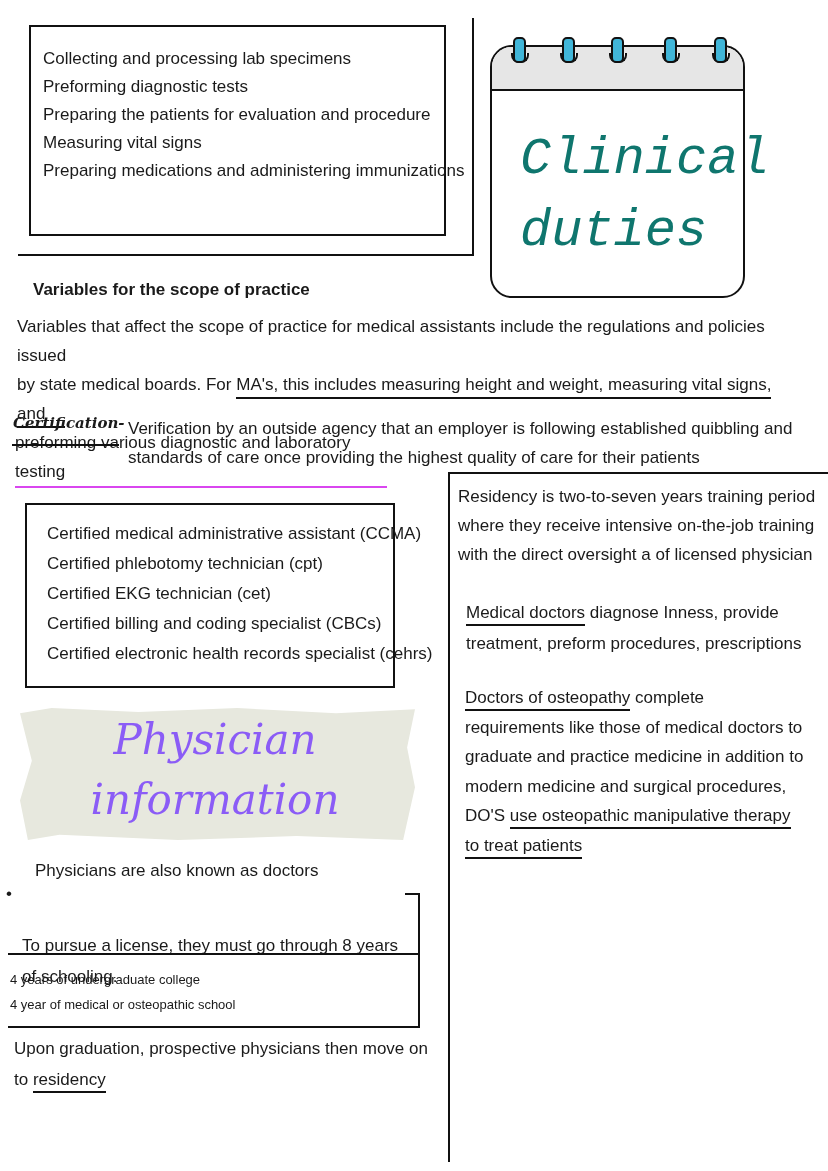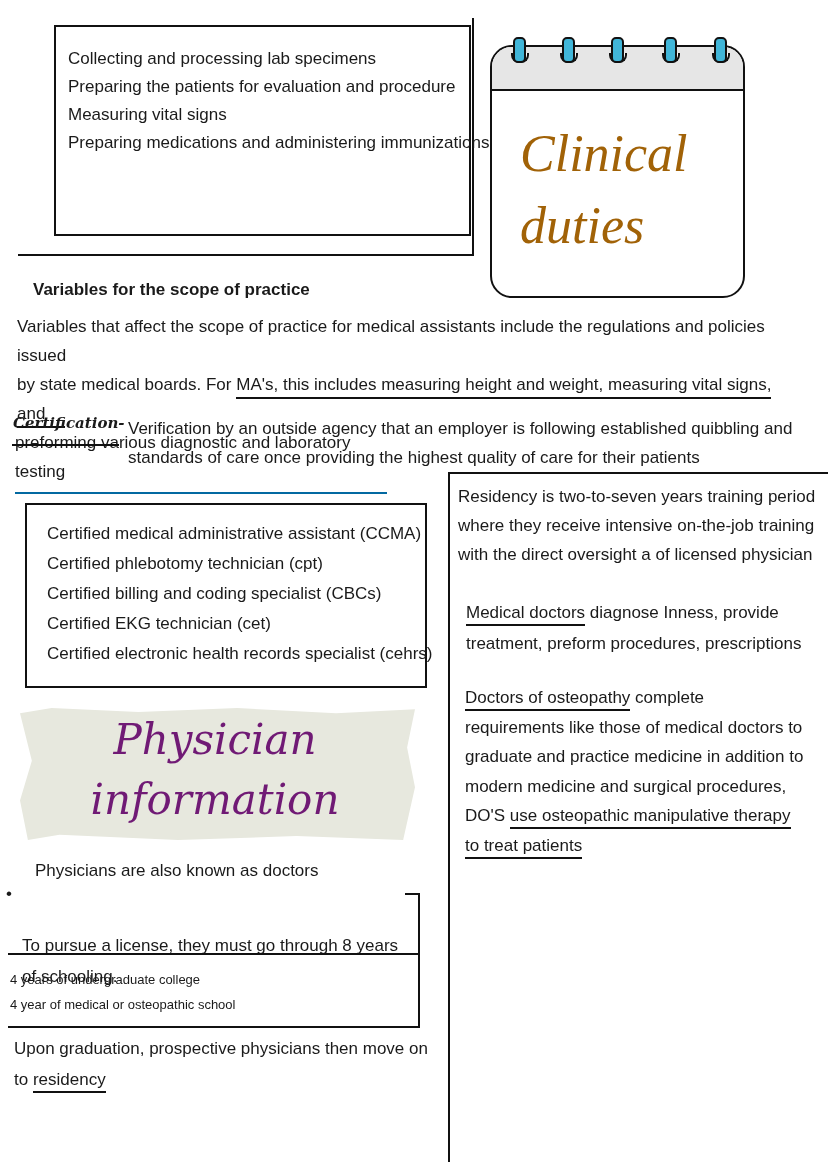--- a/index.html
+++ b/index.html
@@ -4,70 +4,71 @@
 <style>
   html, body { margin:0; padding:0; background:#ffffff; }
   body { width:828px; height:1171px; position:relative; overflow:hidden;
          font-family:"Liberation Sans", sans-serif; color:#1a1a1a; }
   .abs { position:absolute; }
   .line-h { position:absolute; background:#111; height:2px; }
   .line-v { position:absolute; background:#111; width:2px; }
   .boxed { position:absolute; border:2px solid #111; box-sizing:border-box; }
 
   
-  #duties-box { left:29px; top:25px; width:417px; height:211px;margin-left:25px; }
+  #duties-box { left:29px; top:25px; width:417px; height:211px; }
   #duties-box ul { list-style:none; margin:0; padding:0; position:absolute; left:12px; top:18px; }
   #duties-box li { font-size:17px; line-height:28px; white-space:nowrap; }
 
   
   #calendar { left:490px; top:45px; width:255px; height:253px; border:2px solid #111; border-radius:22px; box-sizing:border-box; overflow:hidden; background:#fff; }
   #calendar .top { position:absolute; left:0; top:0; right:0; height:42px; background:#e6e6e6; border-bottom:2px solid #111; }
   .ring { position:absolute; top:37px; width:9px; height:22px; background:#41b6d9; border:2px solid #111; border-radius:5px; }
   .ring-hole { position:absolute; top:53px; width:14px; height:8px; border:2px solid #111; border-top:none; border-radius:0 0 8px 8px; background:#fff; }
-  #calendar-title { position:absolute; left:520px; top:118px; width:230px; font-family:Liberation Serif, serif; font-style:italic; font-size:52px; line-height:72px; color:#a16207; }
+  #calendar-title { position:absolute; left:520px; top:124px; width:230px; font-family:Liberation Mono, monospace; font-style:italic; font-size:52px; line-height:72px; color:#0f766e; }
 
   
   #scope-heading { left:33px; top:280px; font-weight:bold; font-size:17px; }
   #scope-para { left:17px; top:312px; width:790px; font-size:17px; line-height:29px; }
 
   
   #cert-term { left:13px; top:414px; font-family:"DejaVu Serif", serif; font-style:italic; font-weight:bold; font-size:15px;text-align:center; }
   #cert-def { left:128px; top:414px; width:680px; font-size:17px; line-height:29px; }
 
   
-  #certs-box { left:25px; top:503px; width:402px; height:185px; }
+  #certs-box { left:25px; top:503px; width:370px; height:185px; }
   #certs-box ul { list-style:none; margin:0; padding:0; position:absolute; left:20px; top:14px; }
   #certs-box li { font-size:17px; line-height:30px; white-space:nowrap; }
 
   
   #residency-para { left:458px; top:482px; width:360px; font-size:17px; line-height:29px; }
   #md-para { left:466px; top:597px; width:340px; font-size:17px; line-height:31px; }
   #do-para { left:465px; top:683px; width:340px; font-size:17px; line-height:29.5px; }
 
   
   #tape { left:20px; top:708px; width:395px; height:132px; background:#e7e8de;
           clip-path:polygon(0 4%,8% 0,30% 3%,55% 0,80% 4%,100% 1%,98% 30%,100% 60%,97% 100%,70% 97%,40% 100%,10% 96%,2% 100%,0 70%,3% 40%); }
-  #tape-title { left:60px; top:710px; width:310px; text-align:center; font-family:"DejaVu Serif", serif; font-style:italic; font-size:42px; line-height:60px; color:#701a75; }
+  #tape-title { left:60px; top:710px; width:310px; text-align:center; font-family:"DejaVu Serif", serif; font-style:italic; font-size:42px; line-height:60px; color:#8b5cf6; }
 
   #phys-known { left:35px; top:861px; font-size:17px; }
   #phys-bullet { left:6px; top:884px; font-size:17px; }
   #phys-license { left:22px; top:882px; width:385px; font-size:17px; line-height:31px;margin-top:48px; }
   #phys-years { left:10px; top:967px; font-size:13px; line-height:25px; }
   #phys-upon { left:14px; top:1033px; width:420px; font-size:17px; line-height:31px; }
   u { text-decoration:none; border-bottom:2px solid #111; padding-bottom:2px; }
 </style>
 </head>
 <body>
 
 <div class="line-v" style="left:472px; top:18px; height:238px;"></div>
 <div class="line-h" style="left:18px; top:254px; width:456px;"></div>
 
 <div id="duties-box" class="boxed">
   <ul>
     <li>Collecting and processing lab specimens</li>
+    <li>Preforming diagnostic tests</li>
     <li>Preparing the patients for evaluation and procedure</li>
     <li>Measuring vital signs</li>
     <li>Preparing medications and administering immunizations</li>
   </ul>
 </div>
 
 <div id="calendar" class="abs">
   <div class="top"></div>
 </div>
 <div class="ring-hole abs" style="left:511px;"></div>
@@ -82,36 +83,36 @@
 <div class="ring" style="left:714px;"></div>
 <div id="calendar-title">
   <div>Clinical</div>
   <div>duties</div>
 </div>
 
 <div id="scope-heading" class="abs">Variables for the scope of practice</div>
 <div id="scope-para" class="abs">
   <div>Variables that affect the scope of practice for medical assistants include the regulations and policies issued</div>
   <div><span>by state medical boards. For </span><span style="border-bottom:2px solid #111; padding-bottom:3px; padding-right:20px;">MA's, this includes measuring height and weight, measuring vital signs, and</span></div>
-  <div style="display:inline-block; border-bottom:2px solid #0369a1; padding-bottom:6px; width:372px; margin-left:-2px;">preforming various diagnostic and laboratory testing</div>
+  <div style="display:inline-block; border-bottom:2px solid #d946ef; padding-bottom:0; width:372px; margin-left:-2px;">preforming various diagnostic and laboratory testing</div>
 </div>
 
 <div id="cert-term" class="abs">Certification-</div>
 <div class="line-h" style="left:12px; top:444px; width:107px;"></div>
 <div id="cert-def" class="abs">
   <div>Verification by an outside agency that an employer is following established quibbling and</div>
   <div>standards of care once providing the highest quality of care for their patients</div>
 </div>
 
 <div id="certs-box" class="boxed">
   <ul>
     <li>Certified medical administrative assistant (CCMA)</li>
     <li>Certified phlebotomy technician (cpt)</li>
+    <li>Certified EKG technician (cet)</li>
     <li>Certified billing and coding specialist (CBCs)</li>
-    <li>Certified EKG technician (cet)</li>
     <li>Certified electronic health records specialist (cehrs)</li>
   </ul>
 </div>
 
 <div class="line-h" style="left:448px; top:472px; width:380px;"></div>
 <div class="line-v" style="left:448px; top:472px; height:690px;"></div>
 
 <div id="residency-para" class="abs">Residency is two-to-seven years training period where they receive intensive on-the-job training with the direct oversight a of licensed physician</div>
 
 <div id="md-para" class="abs"><u>Medical doctors</u><span> diagnose Inness, provide treatment, preform procedures, prescriptions</span></div>

